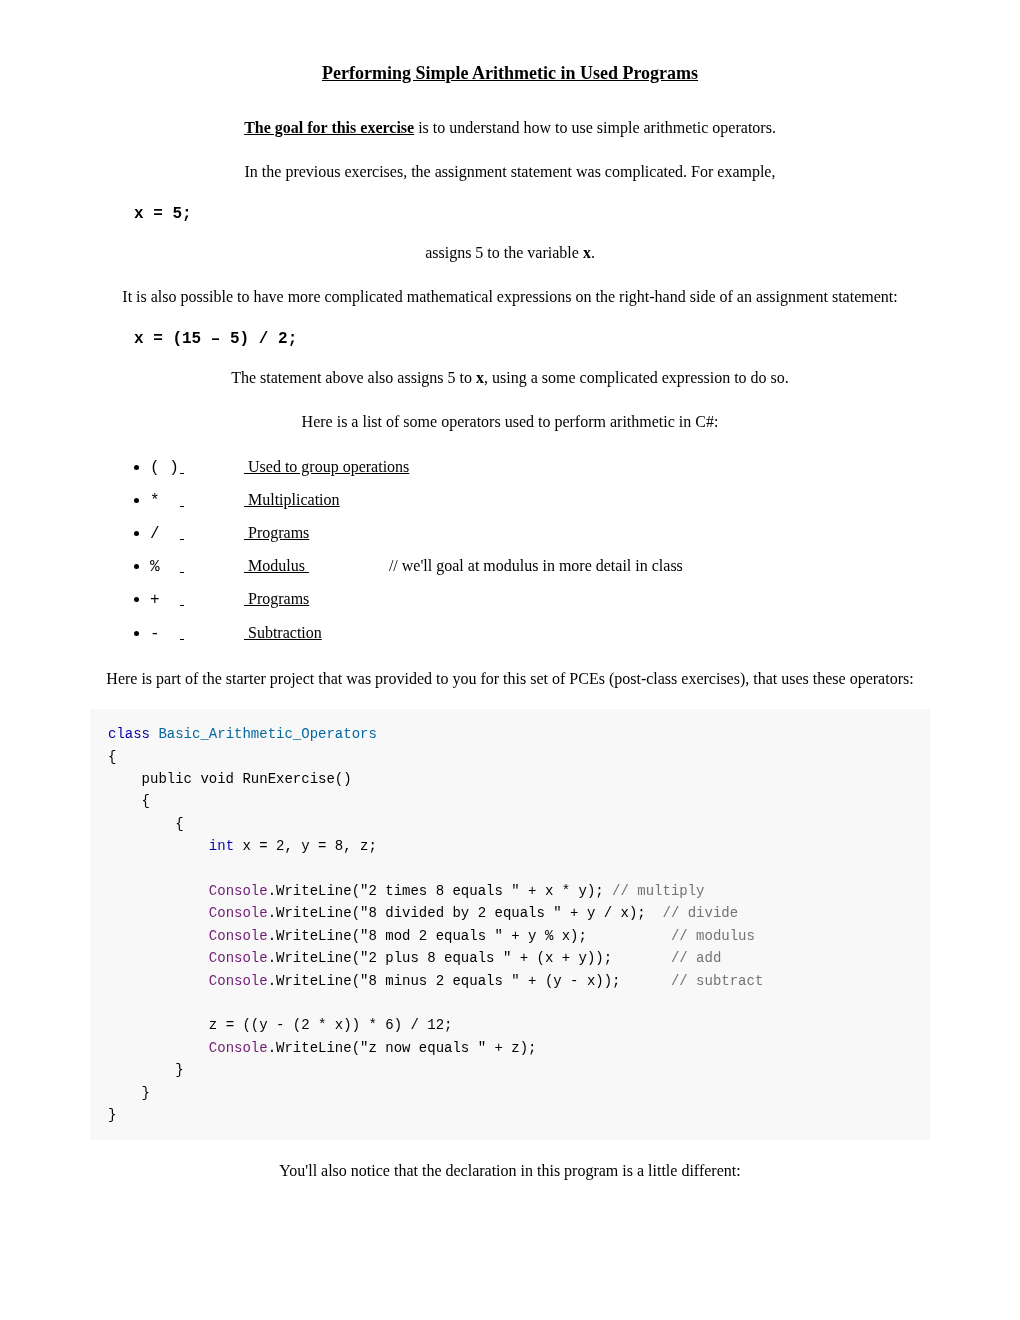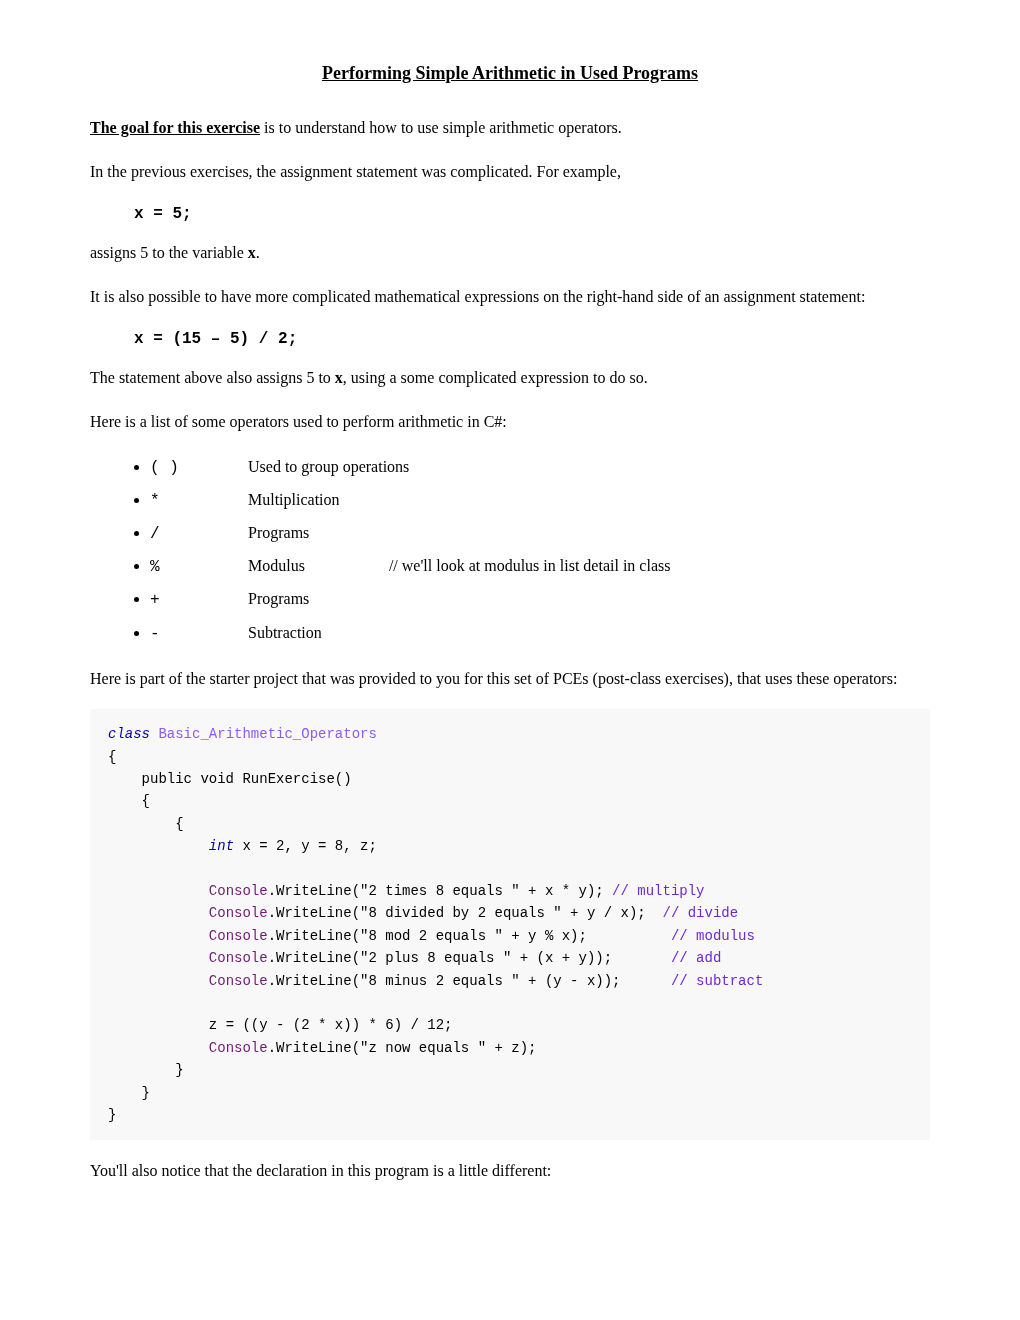--- a/index.html
+++ b/index.html
@@ -32,32 +32,34 @@
     }
 
     .underline-bold {
       font-weight: bold;
       text-decoration: underline;
     }
 
     .paragraph {
       margin-bottom: 18px;
       line-height: 1.6;
+      text-align: center;
     }
 
     .code-block-indent {
       font-family: "Courier New", Courier, monospace;
       font-weight: bold;
       font-size: 16px;
       margin: 14px 0 14px 44px;
     }
 
     .bullet-list {
       margin: 0 0 18px 60px;
       list-style: disc;
+      text-decoration: underline;
     }
 
     .bullet-list li {
       margin-bottom: 4px;
       line-height: 1.7;
     }
 
     .bullet-op {
       font-family: "Courier New", Courier, monospace;
       font-weight: normal;
@@ -86,24 +88,24 @@
       font-family: "Courier New", Courier, monospace;
       font-size: 14px;
       line-height: 1.6;
       margin: 18px 0 18px 0;
       padding: 14px 18px;
       white-space: pre;
       color: #000;
     }
 
     
-    .c-keyword { color: #0000aa; font-style: italic; }
-    .c-class { color: #8b5cf6; }
+    .c-keyword { color: #0000aa; }
+    .c-class { color: #0369a1; }
     .c-console { color: #701a75; }
-    .c-comment { color: #6d28d9; }
+    .c-comment { color: #737373; }
   </style>
 </head>
 <body>
 
 <h1 class="page-title">Performing Simple Arithmetic in Used Programs</h1>
 
 <p class="section-intro paragraph">
   <span class="underline-bold">The goal for this exercise</span><span> is to understand how to use simple arithmetic operators.</span>
 </p>
 
@@ -138,21 +140,21 @@
   </li>
   <li>
     <span class="bullet-op">/</span>
     <span class="bullet-tab"></span>
     <span class="bullet-desc">Programs</span>
   </li>
   <li>
     <span class="bullet-op">%</span>
     <span class="bullet-tab"></span>
     <span class="bullet-desc">Modulus</span>
-    <span class="bullet-comment">// we'll look at modulus in list detail in class</span>
+    <span class="bullet-comment">// we'll goal at modulus in more detail in class</span>
   </li>
   <li>
     <span class="bullet-op">+</span>
     <span class="bullet-tab"></span>
     <span class="bullet-desc">Programs</span>
   </li>
   <li>
     <span class="bullet-op">-</span>
     <span class="bullet-tab"></span>
     <span class="bullet-desc">Subtraction</span>

